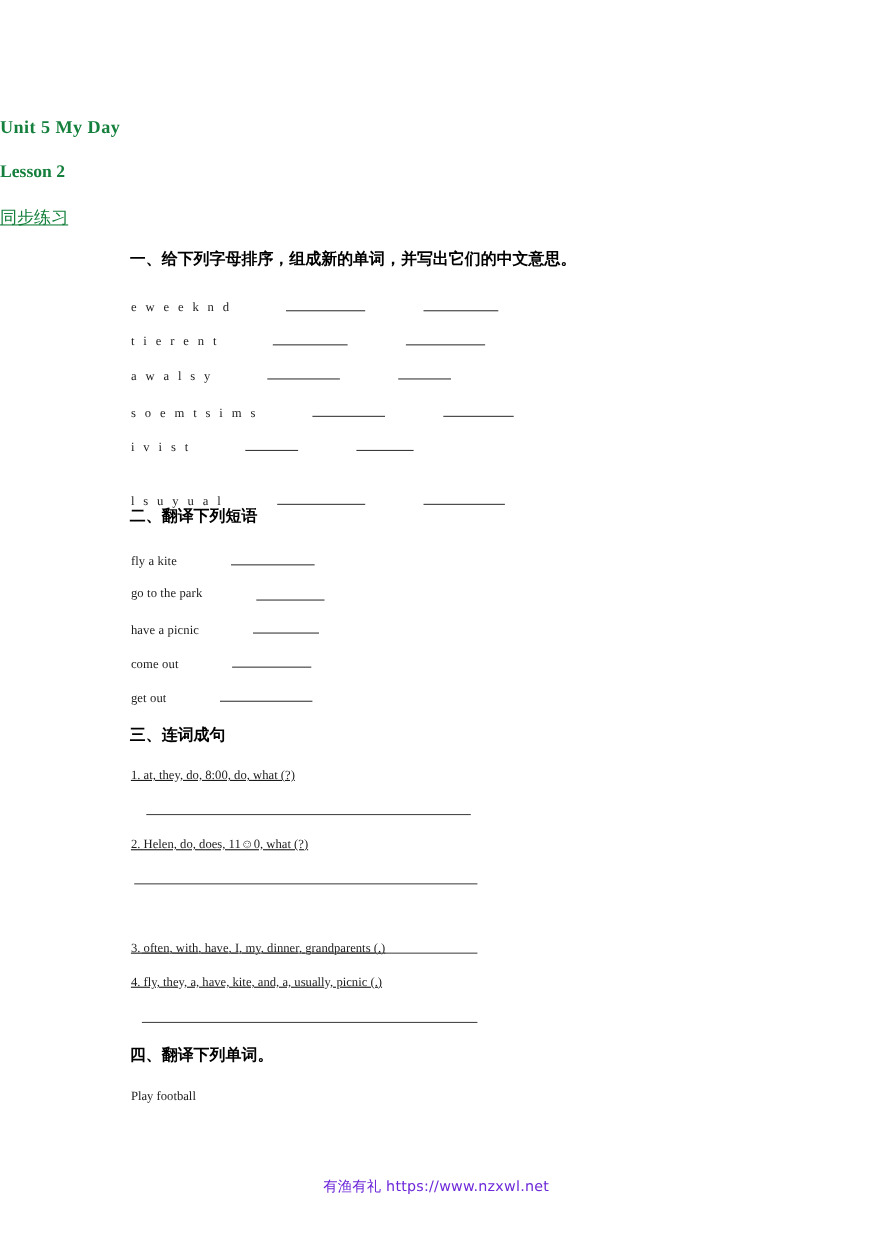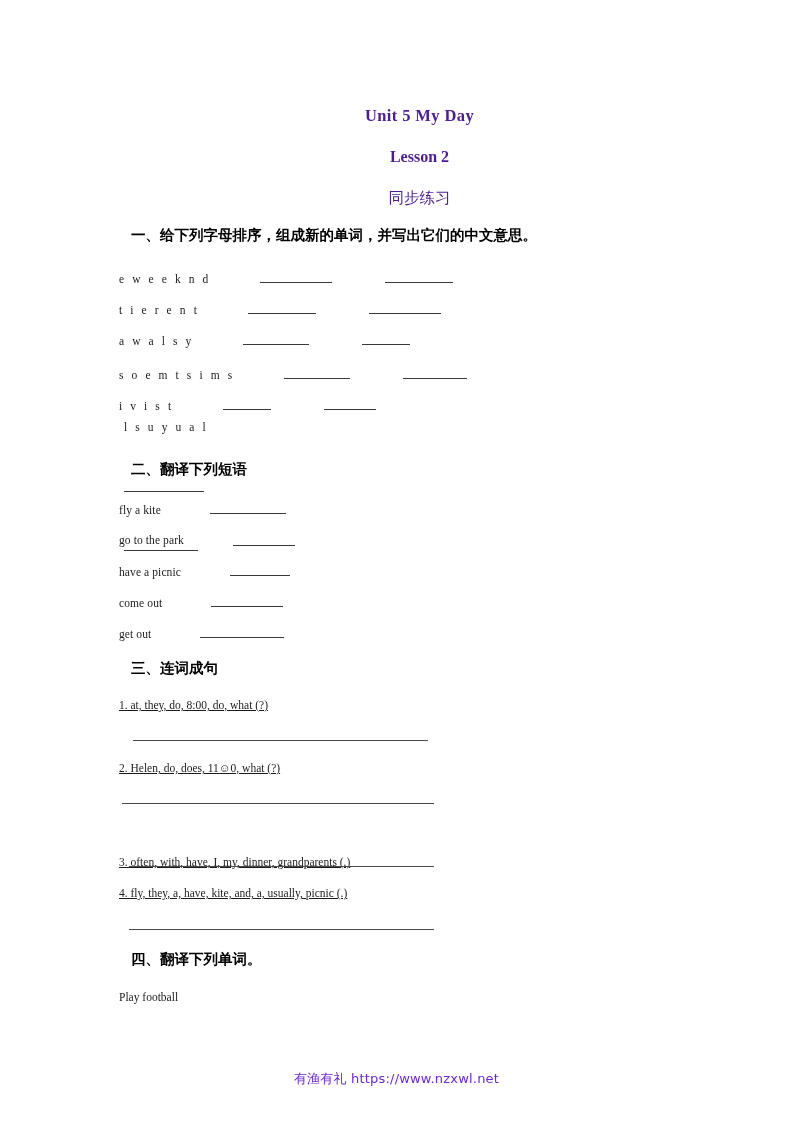--- a/index.html
+++ b/index.html
@@ -19,51 +19,50 @@
   .page {
     position: absolute;
     inset: 0;
   }
 
   
   .doc-title {
     position: absolute;
     left: 0;
     right: 0;
-    text-align: center;
+    text-align: left;
     font-weight: bold;
-    color: #4c1d95;
-    padding-left: 46px;
+    color: #15803d;
   }
   .title-unit {
     top: 106px;
     font-size: 16.5px;
     letter-spacing: 0.4px;
   }
   .title-lesson {
     top: 148px;
     font-size: 16px;
   }
   .title-cn {
     top: 188px;
     font-size: 15.5px;
     font-family: "DejaVu Sans", "Liberation Sans", sans-serif;
     font-weight: normal;
+    text-decoration: underline;
   }
 
   
   .section-heading {
     position: absolute;
     left: 118px;
     font-family: "DejaVu Sans", "Liberation Sans", sans-serif;
     font-weight: bold;
     font-size: 14.5px;
     color: #000000;
     white-space: nowrap;
-    margin-left: 13px;
   }
 
   
   .row {
     position: absolute;
     left: 119px;
     font-size: 11.5px;
     color: #1c1c1c;
     white-space: nowrap;
     display: flex;
@@ -155,21 +154,21 @@
       <div class="row scrambled" style="top: 368px;">
         <span class="word">s o e m t s i m s</span>
         <span class="blank" style="width: 66px;"></span>
         <span class="blank gap" style="width: 64px;"></span>
       </div>
       <div class="row scrambled" style="top: 399px;">
         <span class="word">i v i s t</span>
         <span class="blank" style="width: 48px;"></span>
         <span class="blank gap" style="width: 52px;"></span>
       </div>
-      <div class="row scrambled" style="top: 421px; flex-direction: column;">
+      <div class="row scrambled" style="top: 448px;">
         <span class="word">l s u y u a l</span>
         <span class="blank" style="width: 80px;"></span>
         <span class="blank gap" style="width: 74px;"></span>
       </div>
     </div>
 
   <div class="section-heading" style="top:460px">二、翻译下列短语</div>
   <div id="section2-items">
       <div class="row phrase" style="top: 503px;">
         <span class="word">fly a kite</span>

